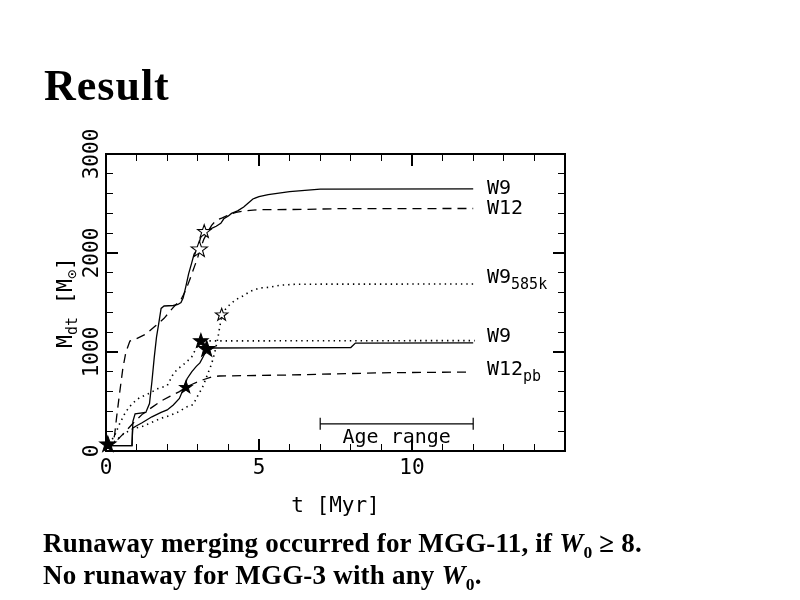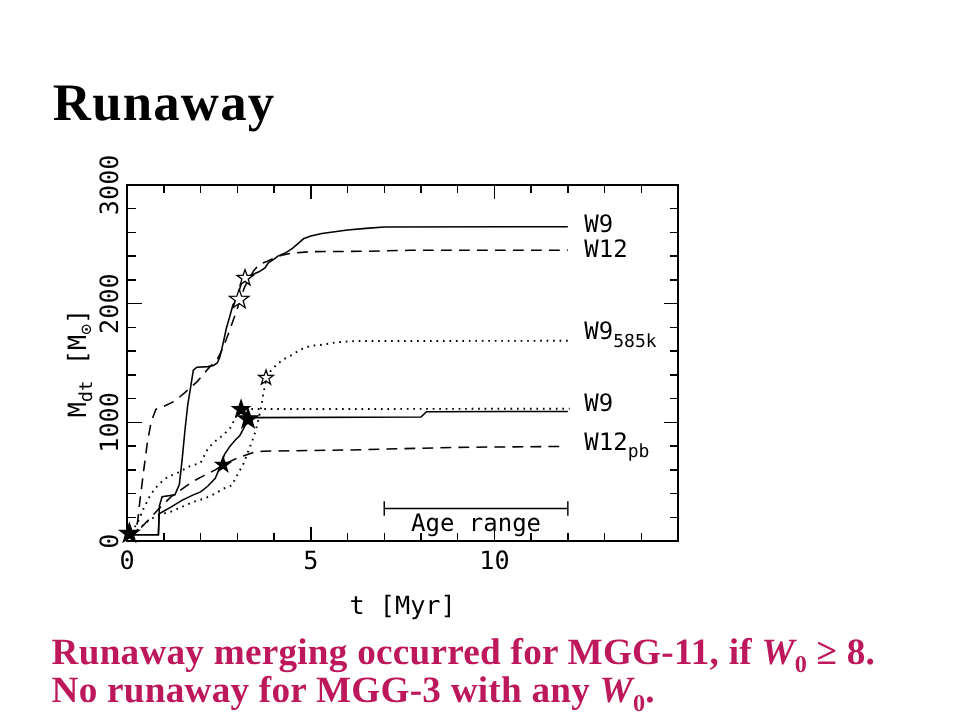--- a/index.html
+++ b/index.html
@@ -15,37 +15,37 @@
     left:44px;top:60px;
     font-size:44px;
     font-weight:bold;
     color:#000;
     letter-spacing:1px;
   }
   .chart-svg{position:absolute;left:0;top:0;}
   .footer{
     position:absolute;
     left:43px;top:527px;
-    font-size:31px;
+    font-size:27px;
     font-weight:bold;
-    color:#be185d;
+    color:#000000;
     line-height:32px;
     letter-spacing:0.2px;
   }
   .footer .w-var{font-style:italic;}
   .footer sub{font-size:65%;line-height:0;}
   svg text{fill:#000;}
   .plot-font{font-family:"DejaVu Sans Mono", monospace;}
 </style>
 </head>
 <body>
 
 <div class="slide">
 
-  <div class="slide-title">Runaway</div>
+  <div class="slide-title">Result</div>
 
   <svg class="chart-svg" width="800" height="600" viewBox="0 0 800 600" id="chart-svg" xmlns="http://www.w3.org/2000/svg">
       <rect x="106" y="154" width="459" height="297" fill="none" stroke="#000" stroke-width="1.3" shape-rendering="crispEdges"></rect>
       <line x1="136.6" y1="451" x2="136.6" y2="444" stroke="#000" stroke-width="1.2" shape-rendering="crispEdges"></line>
       <line x1="136.6" y1="154" x2="136.6" y2="161" stroke="#000" stroke-width="1.2" shape-rendering="crispEdges"></line>
       <line x1="167.2" y1="451" x2="167.2" y2="444" stroke="#000" stroke-width="1.2" shape-rendering="crispEdges"></line>
       <line x1="167.2" y1="154" x2="167.2" y2="161" stroke="#000" stroke-width="1.2" shape-rendering="crispEdges"></line>
       <line x1="197.8" y1="451" x2="197.8" y2="444" stroke="#000" stroke-width="1.2" shape-rendering="crispEdges"></line>
       <line x1="197.8" y1="154" x2="197.8" y2="161" stroke="#000" stroke-width="1.2" shape-rendering="crispEdges"></line>
       <line x1="228.39999999999998" y1="451" x2="228.39999999999998" y2="444" stroke="#000" stroke-width="1.2" shape-rendering="crispEdges"></line>

